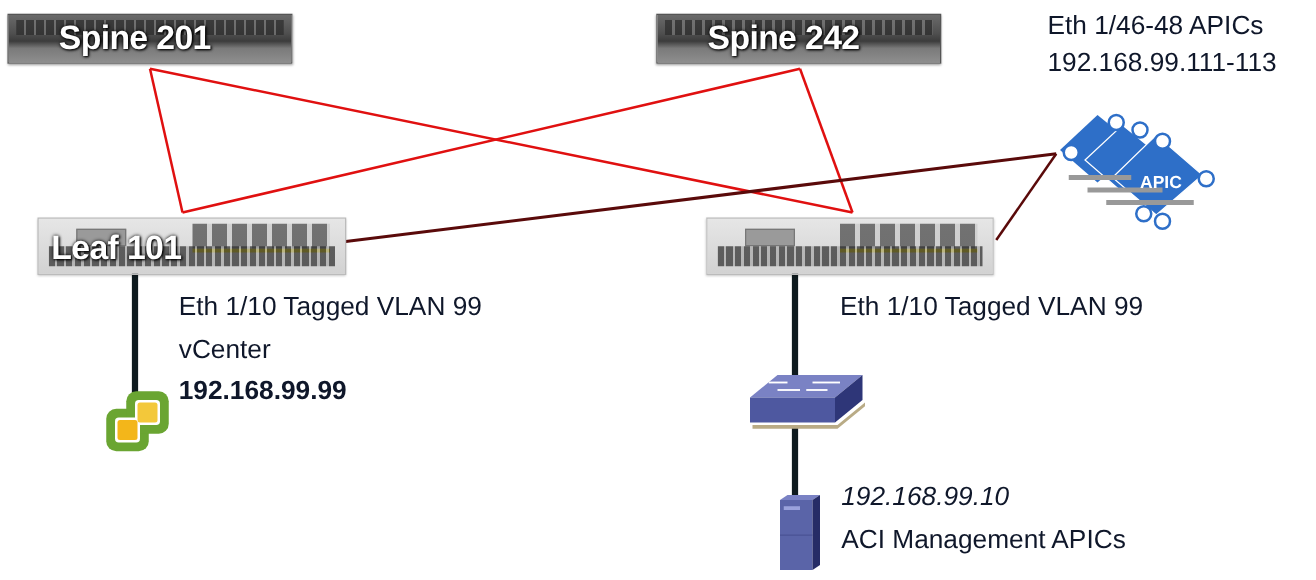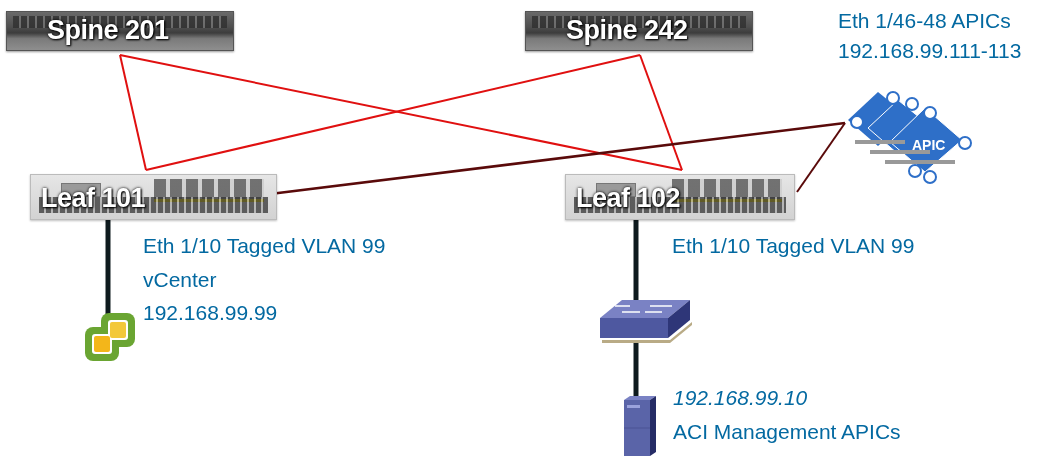--- a/index.html
+++ b/index.html
@@ -11,21 +11,21 @@
     background:repeating-linear-gradient(90deg,#2a2a2a 0 6px,#777 6px 8px); opacity:.7; }
   .leaf { background:linear-gradient(#e6e6e6,#d2d2d2); border:1px solid #bbb; box-shadow:0 1px 2px rgba(0,0,0,.25); }
   .leaf .panel { position:absolute; left:30px; top:8px; width:38px; height:12px; background:#9a9a9a; border:1px solid #777; }
   .leaf .ports { position:absolute; left:8px; right:8px; bottom:6px; height:16px;
     background:repeating-linear-gradient(90deg,#333 0 5px,#aaa 5px 7px); opacity:.75; }
   .leaf .uplinks { position:absolute; right:12px; top:4px; width:110px; height:20px;
     background:repeating-linear-gradient(90deg,#555 0 12px,#ccc 12px 16px); opacity:.8; }
   .leaf .yellow { position:absolute; right:12px; top:24px; width:110px; height:3px; background:#e8d200; }
   .dev-label { position:absolute; left:0; right:0; color:#fff; font-weight:bold;
     font-size:27px; text-shadow:0 0 3px #000, 1px 1px 2px #000; letter-spacing:-0.5px; }
-  .txt { position:absolute; font-size:21px; color:#0369a1; line-height:27px; white-space:nowrap; }
+  .txt { position:absolute; font-size:21px; color:#0f172a; line-height:27px; white-space:nowrap; }
   .apic-txt { font-size:21px; line-height:30px; }
 </style>
 </head>
 <body>
 
 <svg class="links" viewBox="0 0 1053 464">
 
   <line x1="120" y1="55" x2="146" y2="170" stroke="#e01010" stroke-width="2"></line>
   <line x1="120" y1="55" x2="682" y2="170" stroke="#e01010" stroke-width="2"></line>
   <line x1="640" y1="55" x2="146" y2="170" stroke="#e01010" stroke-width="2"></line>
@@ -100,26 +100,25 @@
   <div class="uplinks"></div>
   <div class="yellow"></div>
   <div class="ports"></div>
   <div class="dev-label" style="top:8px; left:10px;">Leaf 101</div>
 </div>
 <div class="device leaf" style="left:565px; top:174px; width:228px; height:44px;">
   <div class="panel"></div>
   <div class="uplinks"></div>
   <div class="yellow"></div>
   <div class="ports"></div>
-  <div class="dev-label" style="top:8px; left:10px;">Leaf 102</div>
 </div>
 
 <div class="txt apic-txt" style="left:838px; top:6px;">Eth 1/46-48 APICs</div>
 <div class="txt apic-txt" style="left:838px; top:36px;">192.168.99.111-113</div>
 
 <div class="txt" style="left:143px; top:232px;">Eth 1/10 Tagged VLAN 99</div>
 <div class="txt" style="left:143px; top:266px;">vCenter</div>
-<div class="txt" style="left:143px; top:299px;">192.168.99.99</div>
+<div class="txt" style="left:143px; top:299px;font-weight:bold;">192.168.99.99</div>
 
 <div class="txt" style="left:672px; top:232px;">Eth 1/10 Tagged VLAN 99</div>
 
 <div class="txt" style="left:673px; top:384px;font-style:italic;">192.168.99.10</div>
 <div class="txt" style="left:673px; top:418px;">ACI Management APICs</div>
 
 </body></html>

